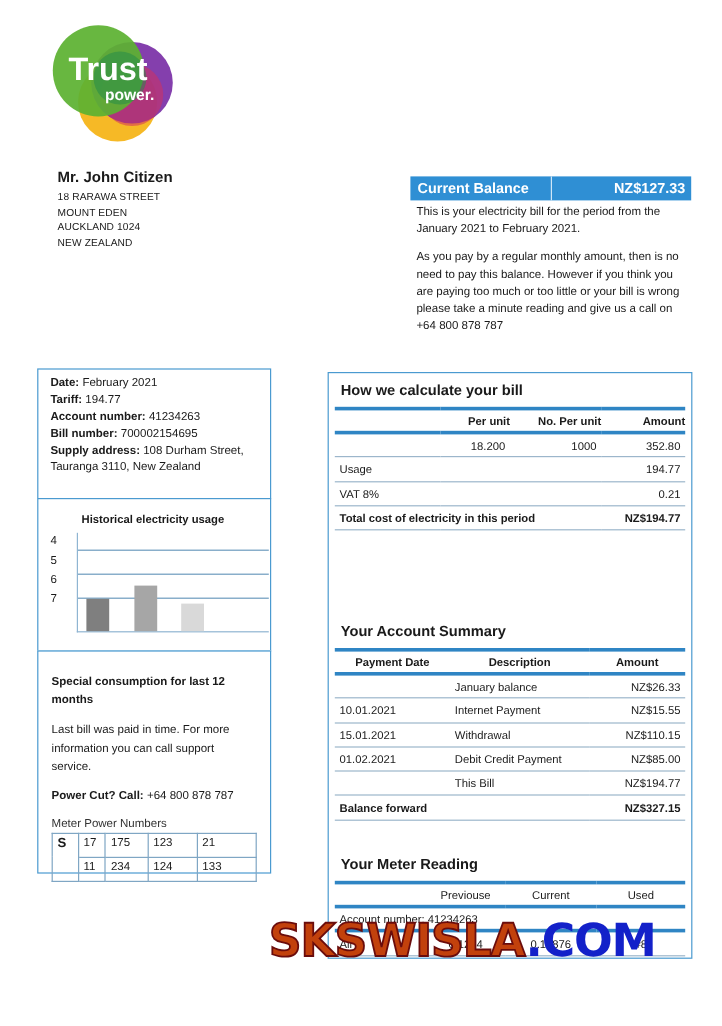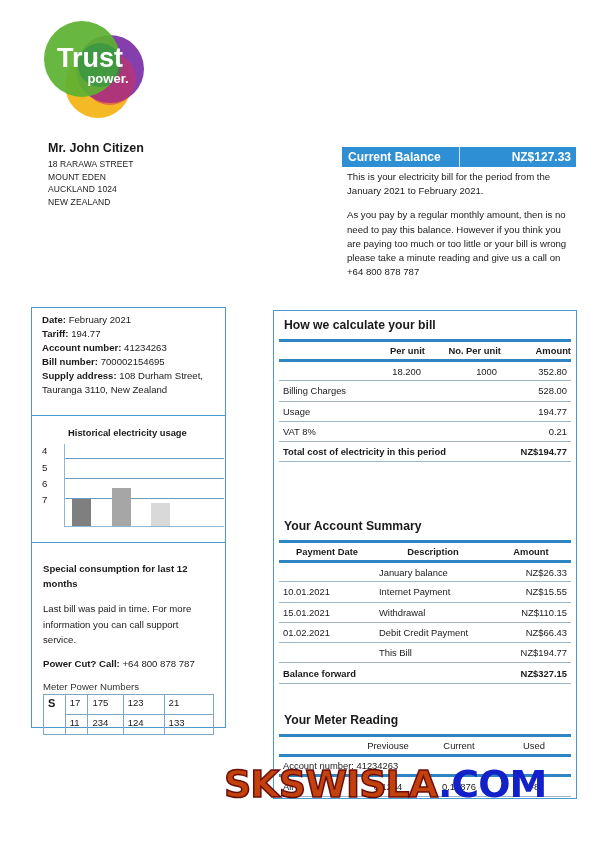--- a/index.html
+++ b/index.html
@@ -148,24 +148,20 @@
       <th class="r" style="width:76px">No. Per unit</th>
       <th class="r">Amount</th>
     </tr>
     <tr>
       <td></td>
       <td class="r">18.200</td>
       <td class="r">1000</td>
       <td class="r">352.80</td>
     </tr>
     <tr>
-      <td colspan="3">Billing Charges</td>
-      <td class="r">528.00</td>
-    </tr>
-    <tr>
       <td colspan="3">Usage</td>
       <td class="r">194.77</td>
     </tr>
     <tr>
       <td colspan="3">VAT 8%</td>
       <td class="r">0.21</td>
     </tr>
     <tr class="total">
       <td colspan="3">Total cost of electricity in this period</td>
       <td class="r">NZ$194.77</td>
@@ -192,21 +188,21 @@
       <td class="r">NZ$15.55</td>
     </tr>
     <tr>
       <td>15.01.2021</td>
       <td>Withdrawal</td>
       <td class="r">NZ$110.15</td>
     </tr>
     <tr>
       <td>01.02.2021</td>
       <td>Debit Credit Payment</td>
-      <td class="r">NZ$66.43</td>
+      <td class="r">NZ$85.00</td>
     </tr>
     <tr>
       <td></td>
       <td>This Bill</td>
       <td class="r">NZ$194.77</td>
     </tr>
     <tr class="total">
       <td colspan="2">Balance  forward</td>
       <td class="r">NZ$327.15</td>
     </tr>

